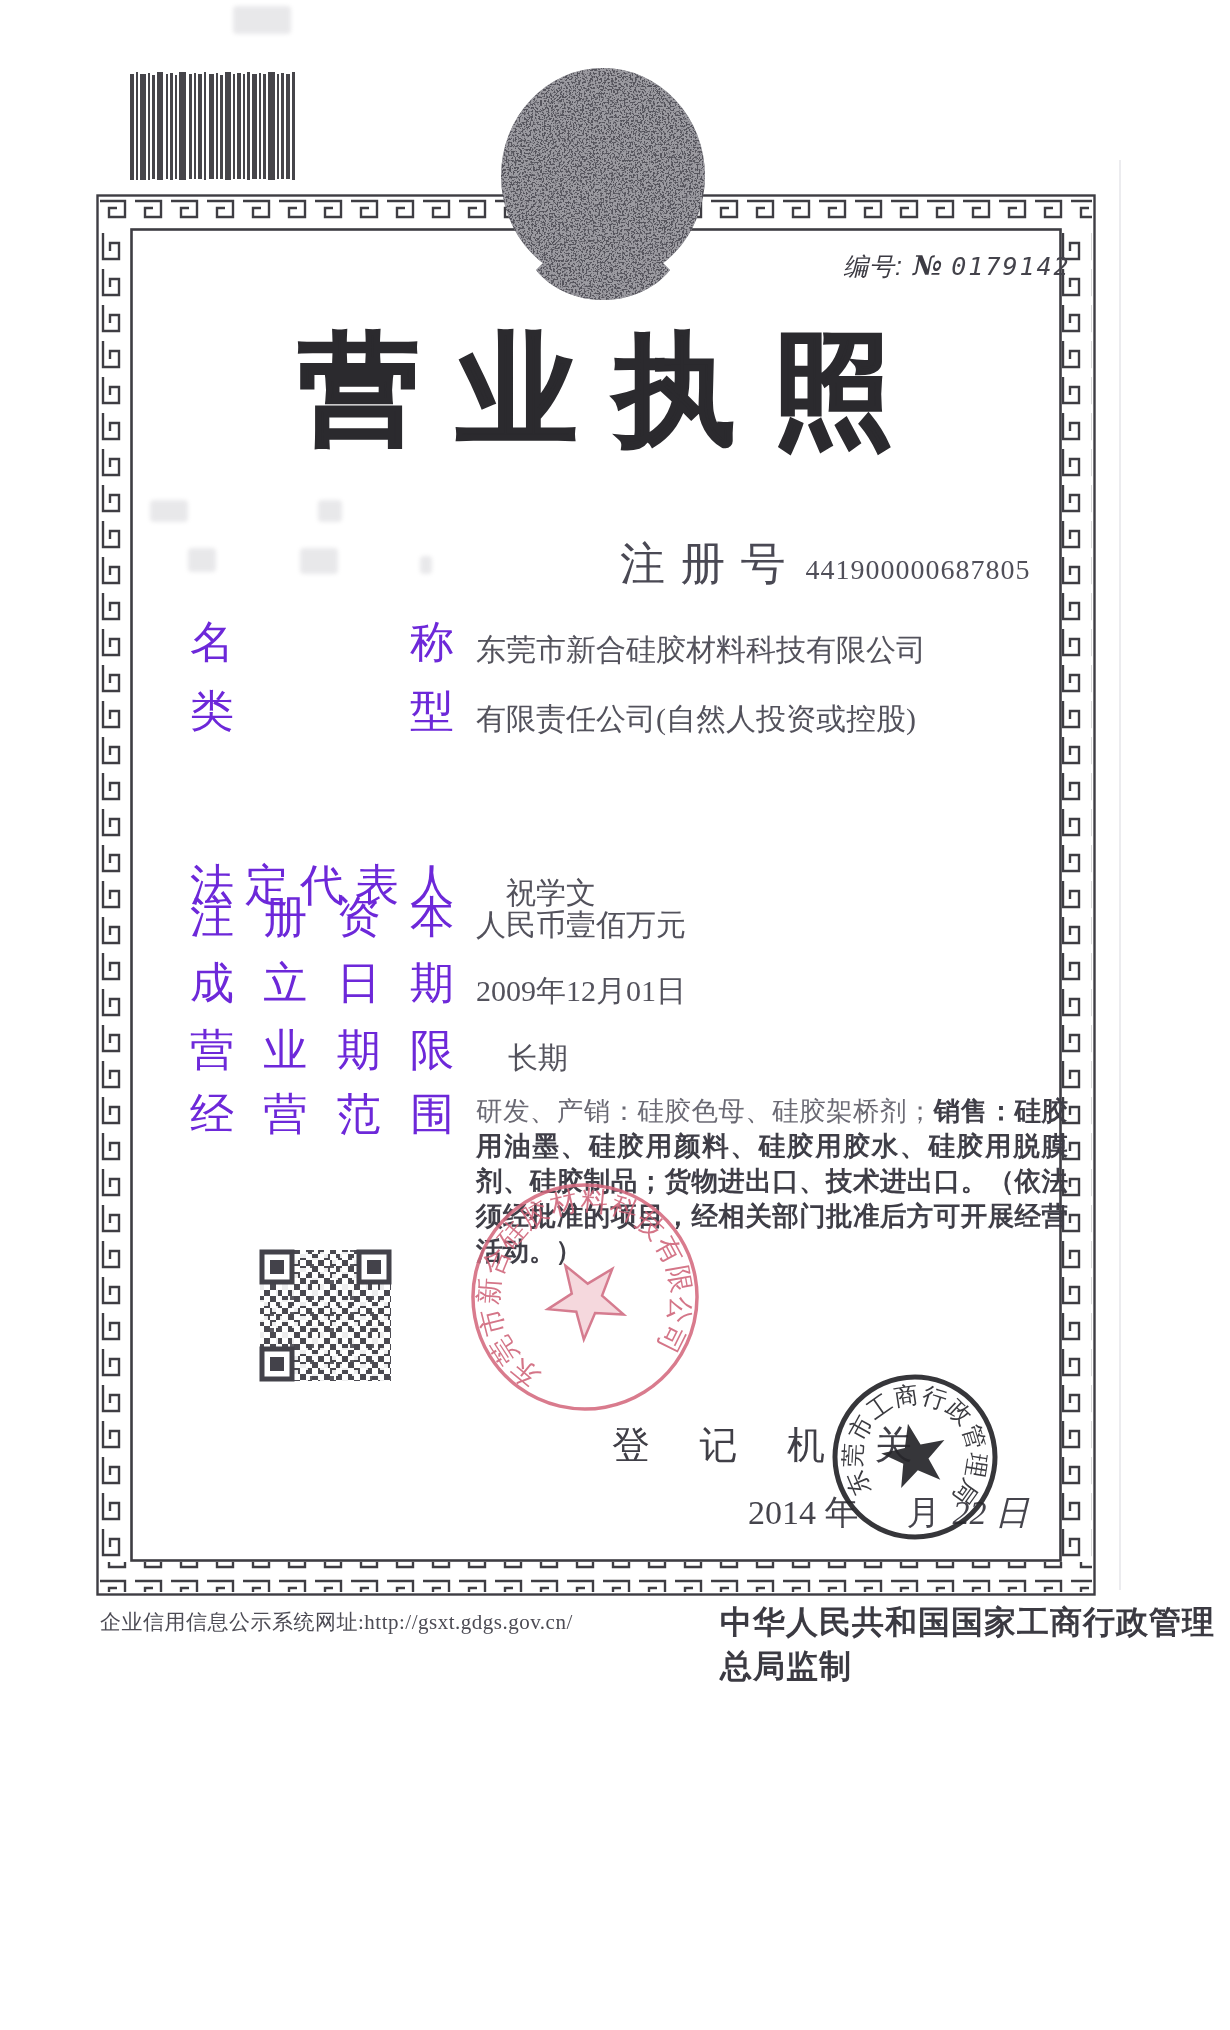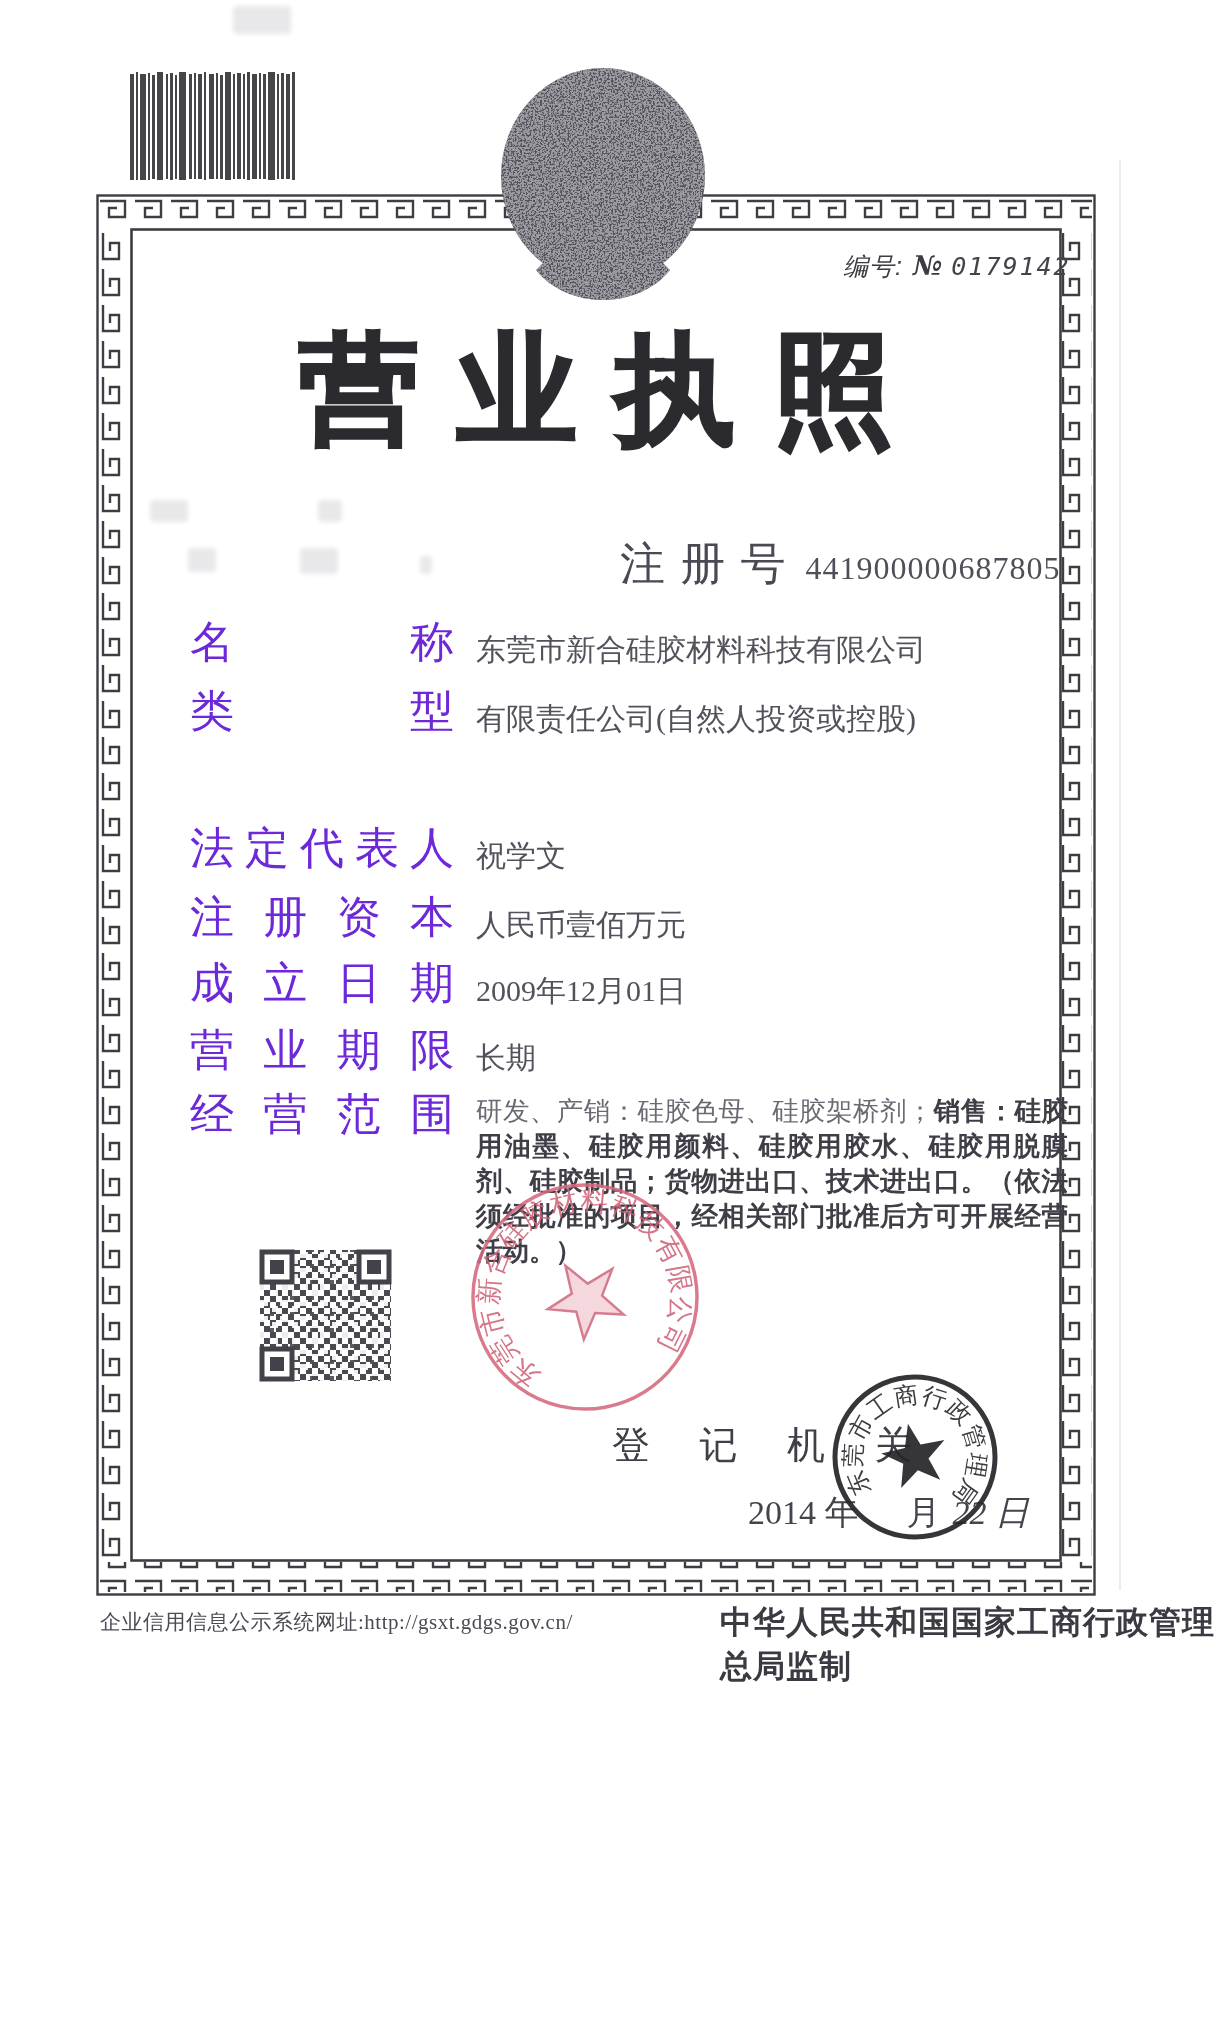--- a/index.html
+++ b/index.html
@@ -25,21 +25,21 @@
   .serial .num{font-family:"DejaVu Sans Mono",monospace;font-size:25px;letter-spacing:2px;color:#44434b;}
 
   
   .title{position:absolute;left:299px;top:318px;margin:0;font-size:120px;line-height:1.2;
          font-weight:900;letter-spacing:38px;color:#2b2a2e;-webkit-text-stroke:2.5px #2b2a2e;
          font-family:"DejaVu Sans",sans-serif;white-space:nowrap;}
 
   
   .regline{position:absolute;left:620px;top:534px;white-space:nowrap;}
   .regline .reg-label{font-size:45px;letter-spacing:2px;color:#4a4954;font-family:"Liberation Serif",serif;}
-  .regline .reg-num{font-size:32px;margin-left:18px;letter-spacing:1px;color:#504f59;font-family:"Liberation Serif",serif;margin-top:8px;}
+  .regline .reg-num{font-size:28px;margin-left:18px;letter-spacing:1px;color:#504f59;font-family:"Liberation Serif",serif;margin-top:8px;}
 
   
   .row{position:absolute;left:190px;display:flex;align-items:flex-start;}
   .row .lbl{width:264px;font-size:44px;line-height:1.15;color:#6d28d9;
             font-family:"Liberation Serif",serif;text-align:justify;text-align-last:justify;}
   .row .val{margin-left:22px;padding-top:12px;font-size:30px;color:#53525c;
             font-family:"Liberation Serif",serif;white-space:nowrap;}
   .row-scope .val{padding-top:4px;width:592px;white-space:normal;font-size:26.5px;line-height:35px;text-align:justify;}
   .scope-p1{color:#6b6a74;}
   .scope-p2{color:#3f3e47;font-weight:bold;}
@@ -157,33 +157,33 @@
   </div>
 
   <div class="row" style="top:618px;">
     <div class="lbl">名称</div>
     <div class="val">东莞市新合硅胶材料科技有限公司</div>
   </div>
   <div class="row" style="top:687px;">
     <div class="lbl">类型</div>
     <div class="val">有限责任公司(自然人投资或控股)</div>
   </div>
-  <div class="row" style="top:824px;">
+  <div class="row" style="top:861px;gap:30px;">
     <div class="lbl">法定代表人</div>
     <div class="val">祝学文</div>
   </div>
   <div class="row" style="top:893px;">
     <div class="lbl">注册资本</div>
     <div class="val">人民币壹佰万元</div>
   </div>
   <div class="row" style="top:959px;">
     <div class="lbl">成立日期</div>
     <div class="val">2009年12月01日</div>
   </div>
-  <div class="row" style="top:1026px;">
+  <div class="row" style="top:1026px;gap:32px;">
     <div class="lbl">营业期限</div>
     <div class="val">长期</div>
   </div>
   <div class="row row-scope" style="top:1090px;">
     <div class="lbl">经营范围</div>
     <div class="val"><span class="scope-p1">研发、产销：硅胶色母、硅胶架桥剂；</span><span class="scope-p2">销售：硅胶用油墨、硅胶用颜料、硅胶用胶水、硅胶用脱膜剂、硅胶制品；货物进出口、技术进出口。（依法须经批准的项目，经相关部门批准后方可开展经营活动。）</span></div>
   </div>
 
   <svg class="qr" width="135" height="135">
     <defs>

